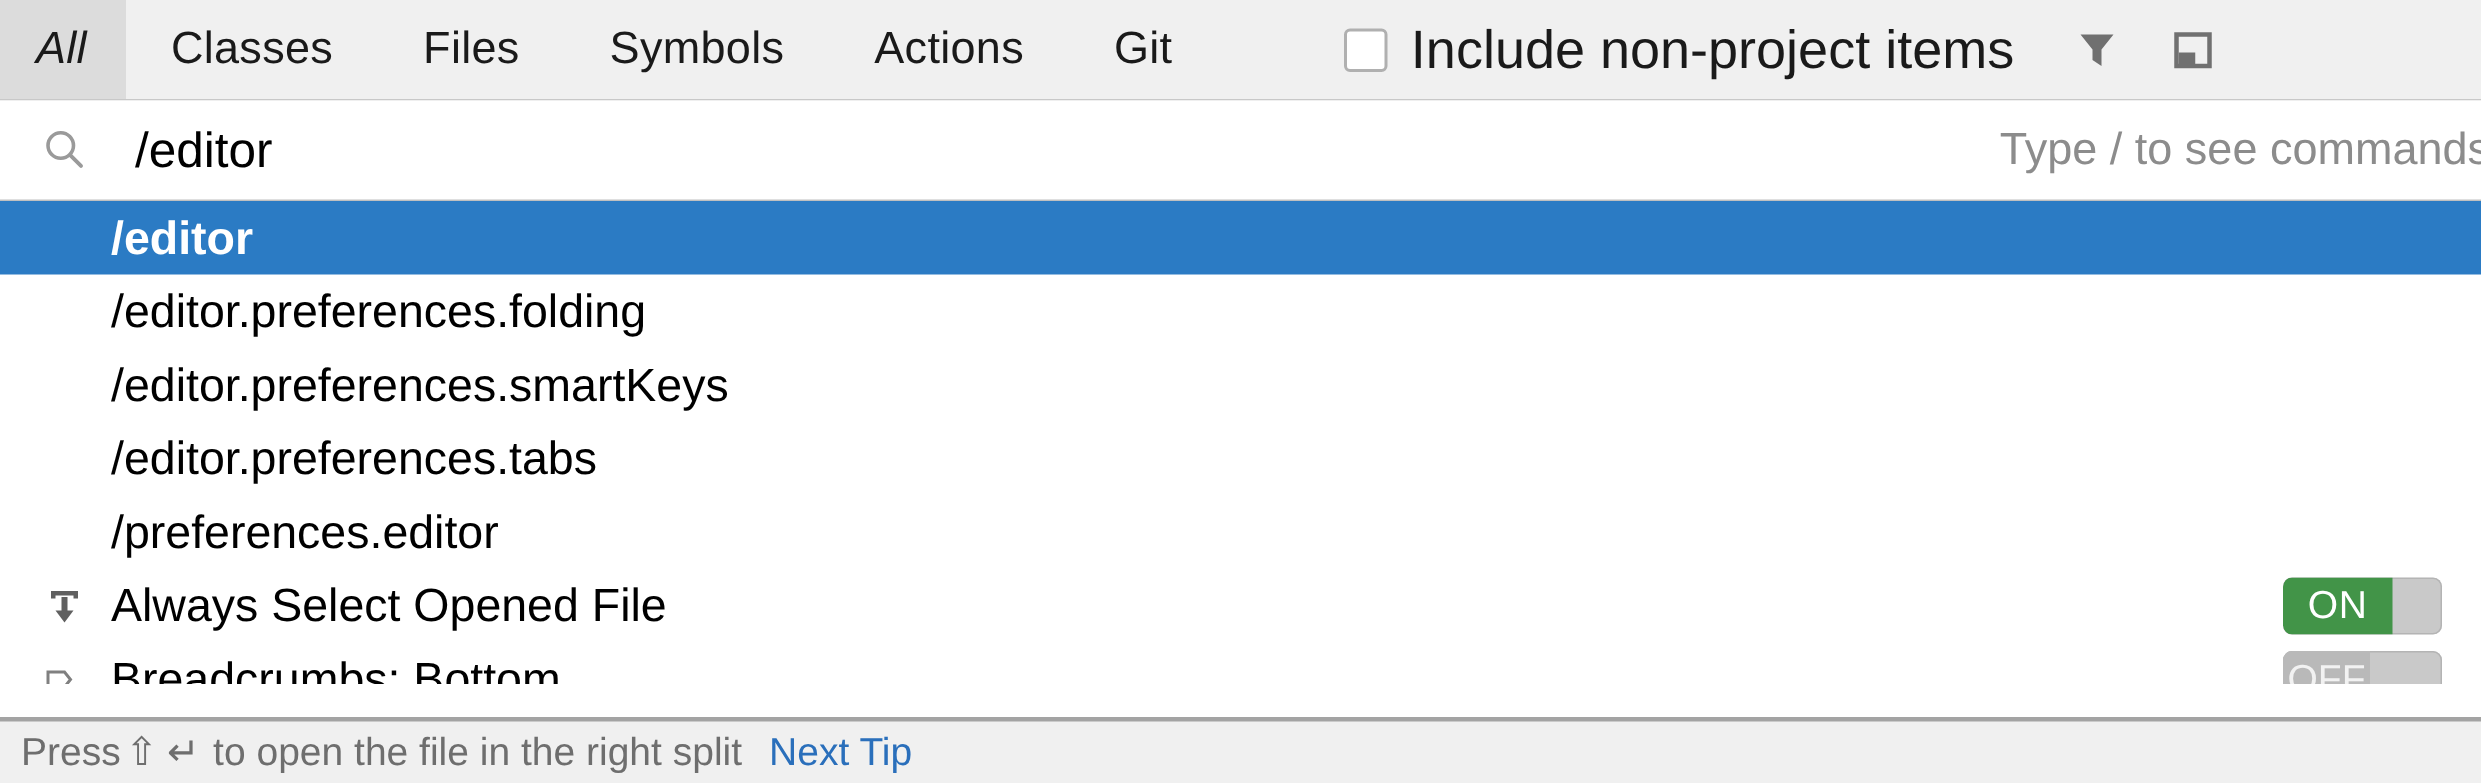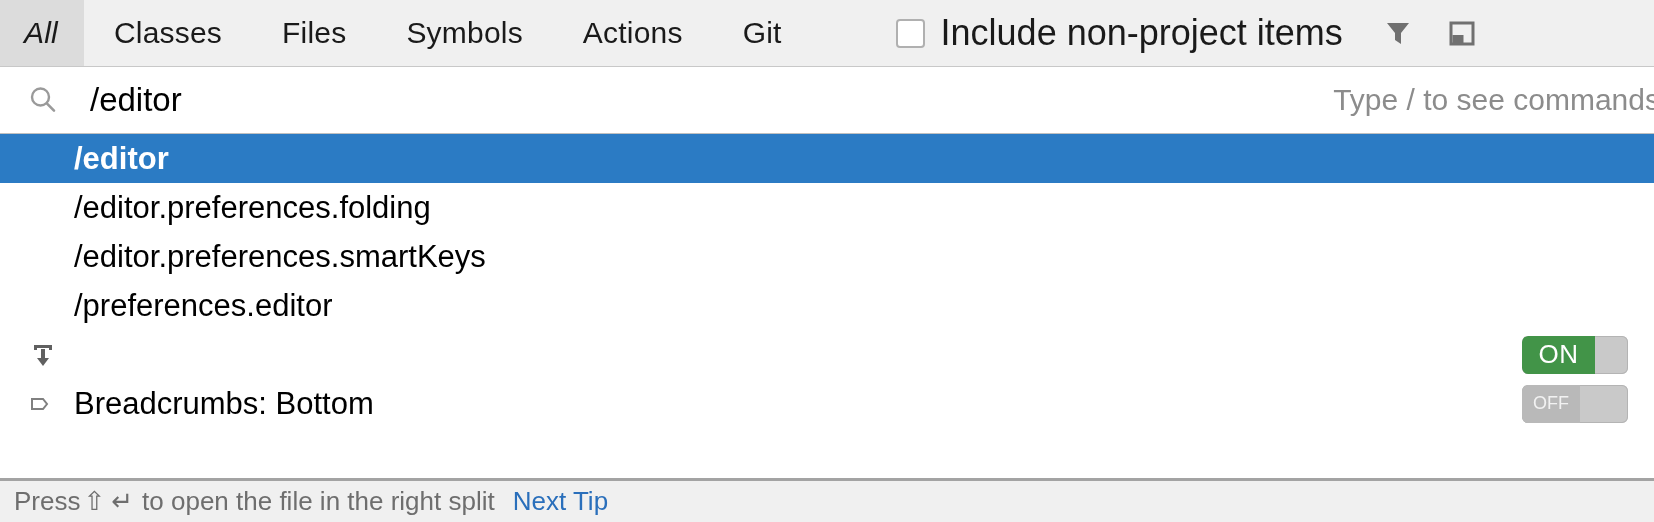--- a/index.html
+++ b/index.html
@@ -189,21 +189,21 @@
     justify-content: center;
     letter-spacing: 0.5px;
   }
   .toggle.off { background: #c9c9c9; justify-content: flex-start; }
   .toggle.off .knob-off {
     width: 58px;
     height: 100%;
     background: #b9b9b9;
     border-radius: 6px 0 0 6px;
     color: #f2f2f2;
-    font-size: 18px;
+    font-size: 26px;
     display: flex;
     align-items: center;
     justify-content: center;
   }
 
   
   .statusbar {
     position: absolute;
     left: 0;
     right: 0;
@@ -297,34 +297,39 @@
     <div class="row">
       <div class="row-indent"></div>
       <span class="row-label">/editor.preferences.folding</span>
     </div>
 
     <div class="row">
       <div class="row-indent"></div>
       <span class="row-label">/editor.preferences.smartKeys</span>
     </div>
 
+    <div class="row">
+      <div class="row-indent"></div>
+      <span class="row-label">/editor.preferences.tabs</span>
+    </div>
 
     <div class="row">
       <div class="row-indent"></div>
       <span class="row-label">/preferences.editor</span>
     </div>
 
     <div class="row">
       <div class="row-icon">
         <svg width="28" height="28" viewBox="0 0 28 28" aria-hidden="true">
           <path d="M5 4 H23 V9 H20 V7 H8 V9 H5 Z" fill="#606060"></path>
           <rect x="12" y="8" width="4" height="10" fill="#606060"></rect>
           <path d="M8 17 H20 L14 25 Z" fill="#606060"></path>
         </svg>
       </div>
+      <span class="row-label">Always Select Opened File</span>
       <div class="row-right">
         <div class="toggle">
           <div class="knob-on">ON</div>
         </div>
       </div>
     </div>
 
     <div class="row">
       <div class="row-icon">
         <svg width="28" height="28" viewBox="0 0 28 28" aria-hidden="true">

